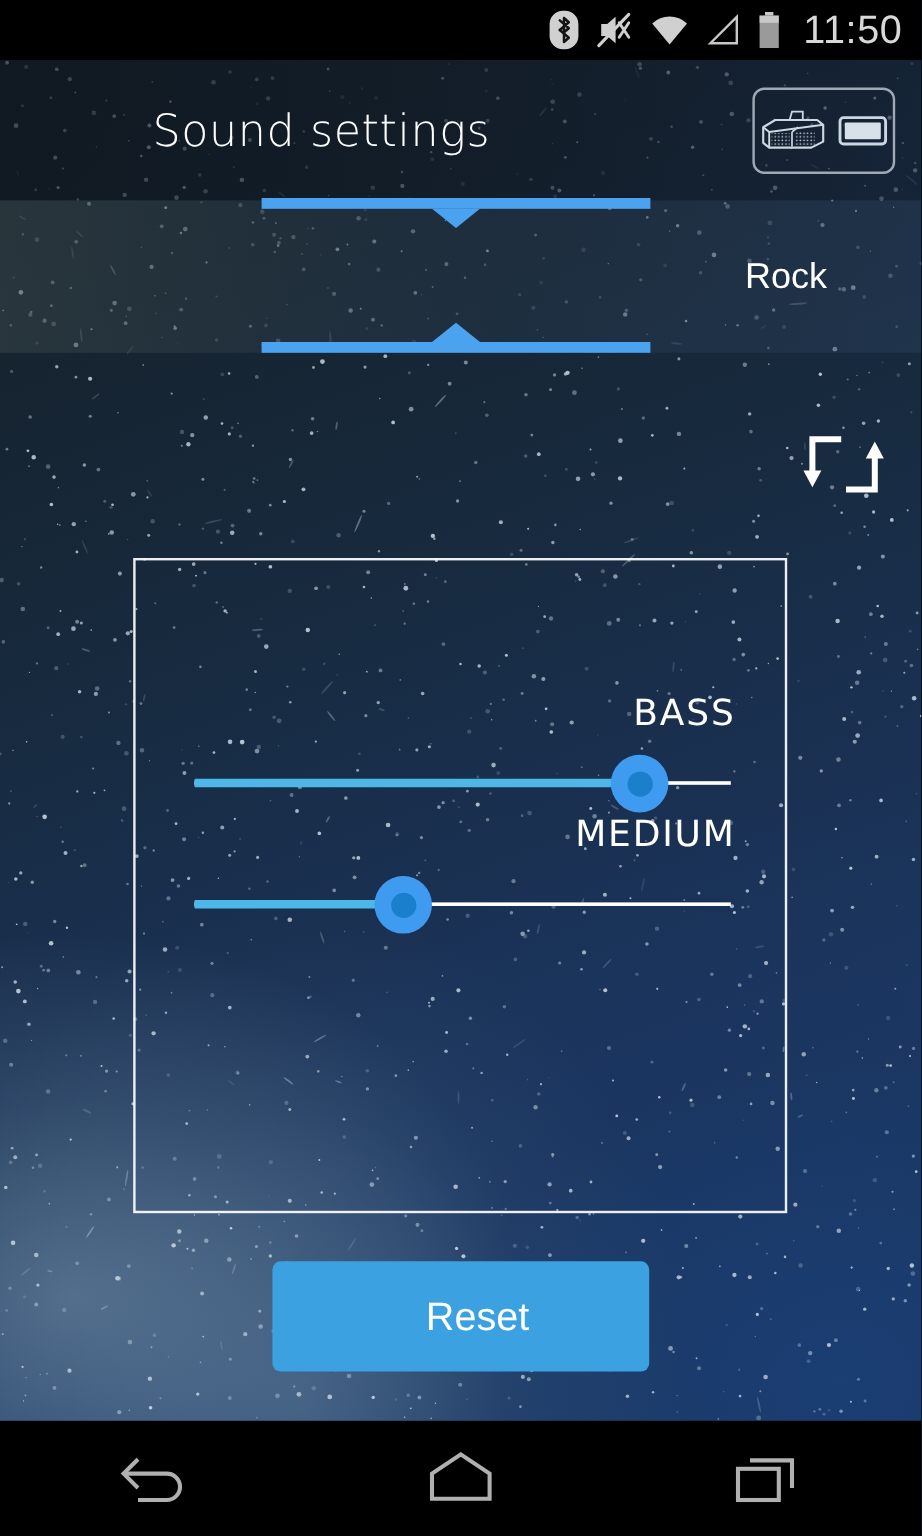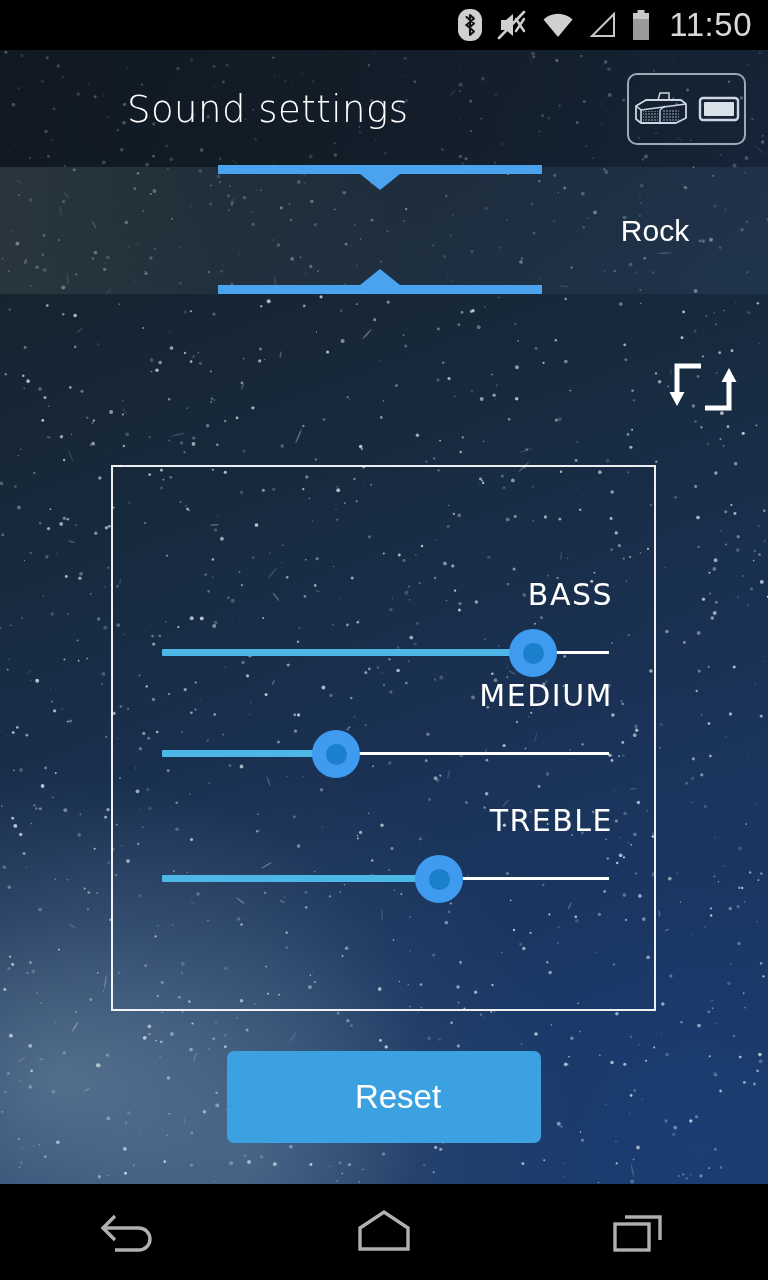--- a/index.html
+++ b/index.html
@@ -1659,30 +1659,20 @@
       <div class="slider-label">MEDIUM</div>
       <div class="track-wrap">
         <div class="track-inactive"></div>
         <div class="track-active" style="width:39%"></div>
         <div class="thumb" style="left:39%">
           <div class="thumb-inner"></div>
         </div>
       </div>
     </div>
 
-    <div class="slider-row r3">
-      <div class="slider-label">TREBLE</div>
-      <div class="track-wrap">
-        <div class="track-inactive"></div>
-        <div class="track-active" style="width:62%"></div>
-        <div class="thumb" style="left:62%">
-          <div class="thumb-inner"></div>
-        </div>
-      </div>
-    </div>
 
   </div>
 
   <div class="reset-btn">
     <span>Reset</span>
   </div>
 
   <div class="navbar">
     <div class="nav-btn">
       <svg width="66" height="56" viewBox="0 0 66 56">

